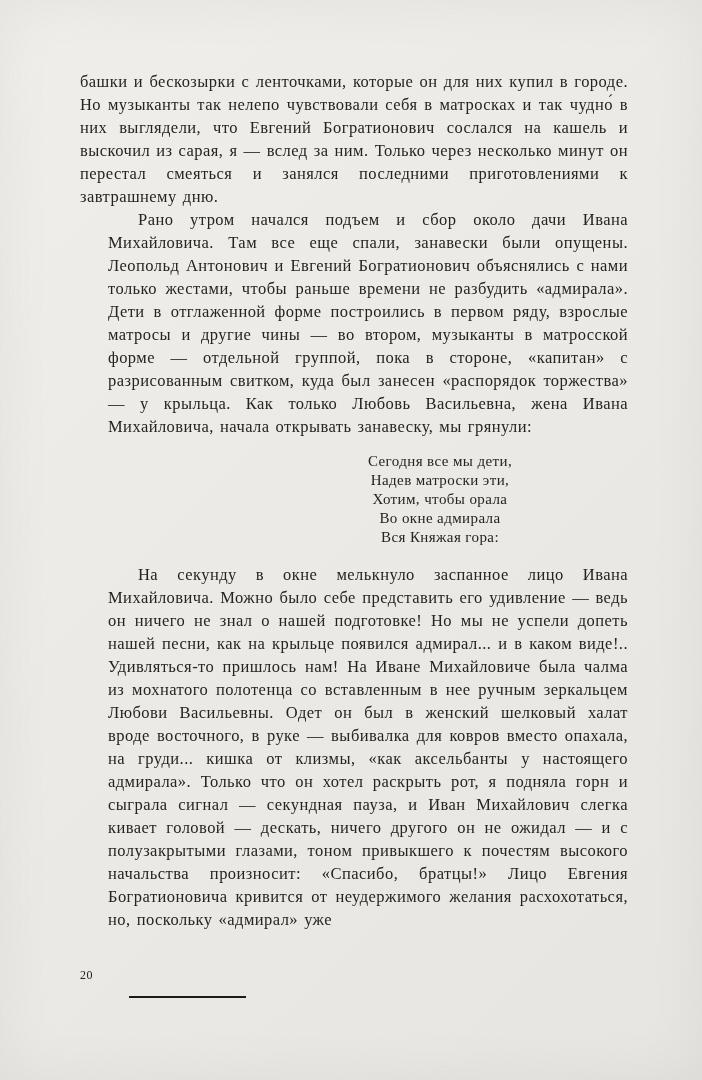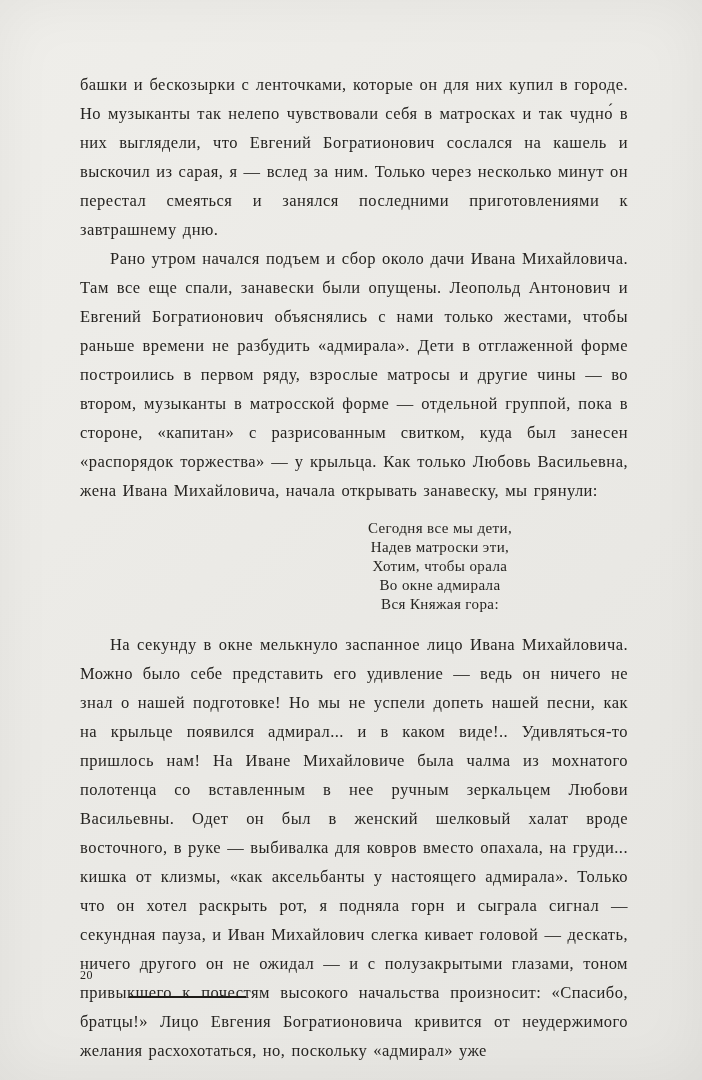--- a/index.html
+++ b/index.html
@@ -20,27 +20,28 @@
   }
   .text-block {
     position: absolute;
     left: 80px;
     top: 70px;
     width: 548px;
   }
   .para {
     margin: 0;
     font-size: 16.5px;
-    line-height: 29px;
+    line-height: 23px;
     text-align: justify;
     letter-spacing: 0.45px;
     word-spacing: 1.5px;
   }
   .para.indented {
     text-indent: 30px;
+    margin-left: 28px;
   }
   .verse {
     margin: 14px 0 16px 172px;
     font-size: 15px;
     line-height: 19px;
     letter-spacing: 0.4px;
   }
   .verse-line {
     white-space: nowrap;
     text-align: center;

